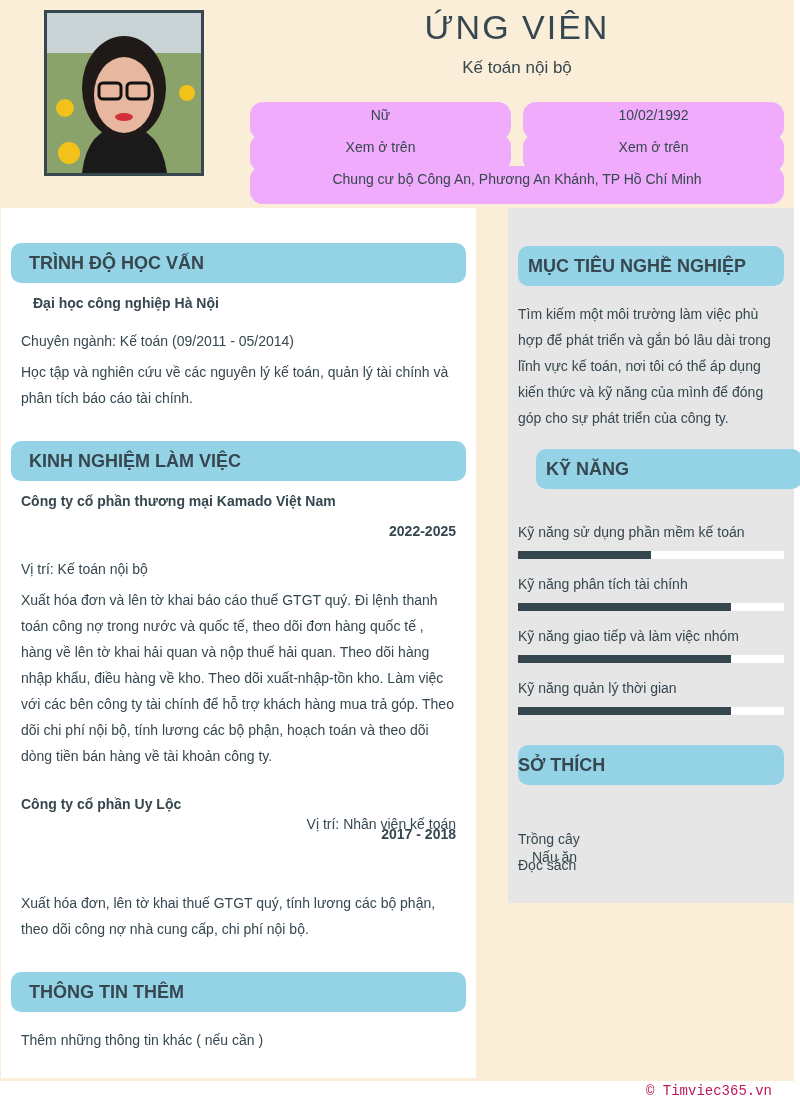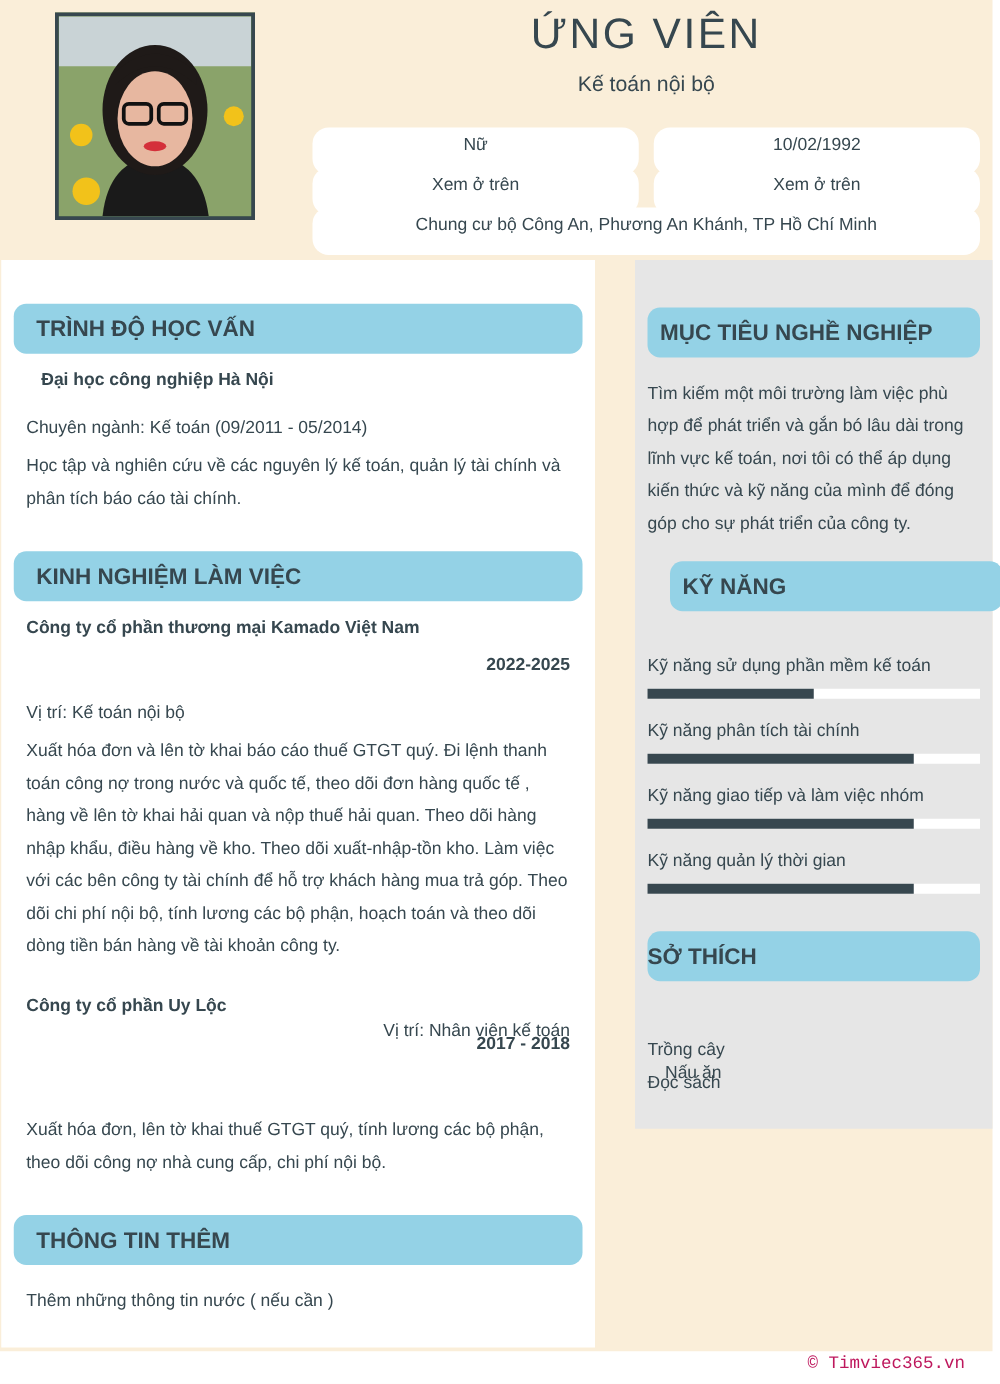--- a/index.html
+++ b/index.html
@@ -3,21 +3,21 @@
 <meta charset="utf-8">
 <style>
   * { box-sizing: border-box; margin: 0; padding: 0; }
   html, body { width: 800px; height: 1107px; background: #ffffff; overflow: hidden; }
   body { font-family: "Liberation Sans", "DejaVu Sans", sans-serif; color: #36474f; position: relative; }
   .page { position: absolute; left: 0; top: 0; width: 794px; height: 1081px; background: #faeed9; }
   .photo { position: absolute; left: 44px; top: 10px; width: 160px; height: 166px; border: 3px solid #37474f; overflow: hidden; background: #7a9a58; }
   .photo svg { display: block; width: 100%; height: 100%; }
   .name { position: absolute; left: 250px; width: 534px; top: 8px; text-align: center; font-size: 34px; letter-spacing: 2px; color: #36474f; font-weight: normal; }
   .jobtitle { position: absolute; left: 250px; width: 534px; top: 58px; text-align: center; font-size: 17px; color: #36474f; }
-  .pill { position: absolute; height: 38px; background: #ffffff; border-radius: 13px; text-align: center; line-height: 26px; font-size: 14px; color: #36474f; }
+  .pill { position: absolute; height: 38px; background: #f0abfc; border-radius: 13px; text-align: center; line-height: 26px; font-size: 14px; color: #36474f; }
   .left-panel { position: absolute; left: 1px; top: 208px; width: 475px; height: 870px; background: #ffffff; }
   .right-panel { position: absolute; left: 508px; top: 208px; width: 286px; height: 695px; background: #e6e6e6; }
   .sec-head { position: absolute; height: 40px; background: #94d2e6; border-radius: 10px; font-weight: bold; font-size: 18px; line-height: 40px; padding-left: 18px; color: #36474f; }
   .txt { position: absolute; font-size: 14px; color: #36474f; line-height: 26px; }
   .bold { font-weight: bold; }
   .right { text-align: right; }
   .bar { position: absolute; left: 518px; width: 266px; height: 8px; background: #ffffff; }
   .bar .fill { height: 100%; background: #37474f; }
   .footer { position: absolute; right: 28px; top: 1083px; font-family: "Liberation Mono", "DejaVu Sans Mono", monospace; font-size: 14px; color: #be185d; }
 </style>
@@ -65,21 +65,21 @@
   <div class="txt bold right" style="left:21px; top:518px; width:435px;">2022-2025</div>
   <div class="txt" style="left:21px; top:556px; width:435px;">Vị trí: Kế toán nội bộ</div>
   <div class="txt" style="left:21px; top:587px; width:436px;">Xuất hóa đơn và lên tờ khai báo cáo thuế GTGT quý. Đi lệnh thanh toán công nợ trong nước và quốc tế, theo dõi đơn hàng quốc tế , hàng về lên tờ khai hải quan và nộp thuế hải quan. Theo dõi hàng nhập khẩu, điều hàng về kho. Theo dõi xuất-nhập-tồn kho. Làm việc với các bên công ty tài chính để hỗ trợ khách hàng mua trả góp. Theo dõi chi phí nội bộ, tính lương các bộ phận, hoạch toán và theo dõi dòng tiền bán hàng về tài khoản công ty.</div>
 
   <div class="txt bold" style="left:21px; top:791px; width:435px;">Công ty cổ phần Uy Lộc</div>
   <div class="txt bold right" style="left:21px; top:821px; width:435px;">2017 - 2018</div>
   <div class="txt" style="left:21px; top:811px; width:435px;text-align:right;">Vị trí: Nhân viên kế toán</div>
   <div class="txt" style="left:21px; top:890px; width:436px;">Xuất hóa đơn, lên tờ khai thuế GTGT quý, tính lương các bộ phận, theo dõi công nợ nhà cung cấp, chi phí nội bộ.</div>
 
   <div class="sec-head" style="left:11px; top:972px; width:455px;">THÔNG TIN THÊM</div>
-  <div class="txt" style="left:21px; top:1027px; width:435px;">Thêm những thông tin nước ( nếu cần )</div>
+  <div class="txt" style="left:21px; top:1027px; width:435px;">Thêm những thông tin khác ( nếu cần )</div>
 
   <div class="sec-head" style="left:518px; top:246px; width:266px; padding-left:10px;">MỤC TIÊU NGHỀ NGHIỆP</div>
   <div class="txt" style="left:518px; top:301px; width:262px;">Tìm kiếm một môi trường làm việc phù hợp để phát triển và gắn bó lâu dài trong lĩnh vực kế toán, nơi tôi có thể áp dụng kiến thức và kỹ năng của mình để đóng góp cho sự phát triển của công ty.</div>
 
   <div class="sec-head" style="left:536px; top:449px; width:266px; padding-left:10px;">KỸ NĂNG</div>
 
   <div class="txt" style="left:518px; top:519px; width:266px;">Kỹ năng sử dụng phần mềm kế toán</div>
   <div class="bar" style="top:551px;">
       <div class="fill" style="width:50%;"></div>
     </div>

